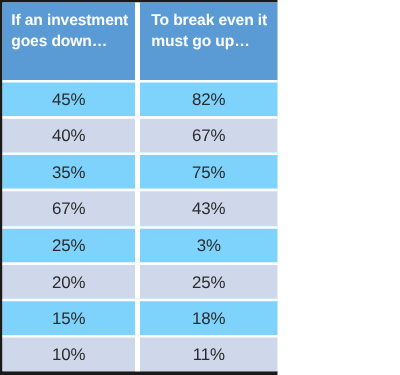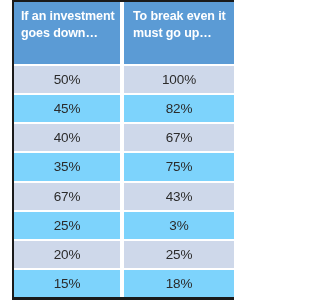--- a/index.html
+++ b/index.html
@@ -9,21 +9,21 @@
   }
   body {
     width: 222px;
     height: 300px;
     overflow: hidden;
     font-family: "Liberation Sans", sans-serif;
   }
 
   #table-frame {
     position: absolute;
-    left: 12px;
+    left: 0;
     top: 0;
     width: 222px;
     height: 300px;
     box-sizing: border-box;
     border-top: 2px solid #1a1a1a;
     border-left: 2px solid #1a1a1a;
     border-bottom: 3px solid #1a1a1a;
     background: #ffffff;
   }
 
@@ -85,24 +85,20 @@
 
 <div id="table-frame">
   <table id="breakeven-table">
     <thead>
       <tr>
         <th class="col-left">If an investment goes down…</th>
         <th class="col-right">To break even it must go up…</th>
       </tr>
     </thead>
     <tbody>
-      <tr class="shade-dark">
-        <td class="col-left">50%</td>
-        <td class="col-right">100%</td>
-      </tr>
       <tr class="shade-light">
         <td class="col-left">45%</td>
         <td class="col-right">82%</td>
       </tr>
       <tr class="shade-dark">
         <td class="col-left">40%</td>
         <td class="col-right">67%</td>
       </tr>
       <tr class="shade-light">
         <td class="col-left">35%</td>
@@ -117,15 +113,19 @@
         <td class="col-right">3%</td>
       </tr>
       <tr class="shade-dark">
         <td class="col-left">20%</td>
         <td class="col-right">25%</td>
       </tr>
       <tr class="shade-light">
         <td class="col-left">15%</td>
         <td class="col-right">18%</td>
       </tr>
+      <tr class="shade-dark">
+        <td class="col-left">10%</td>
+        <td class="col-right">11%</td>
+      </tr>
     </tbody>
   </table>
 </div>
 
 </body></html>

